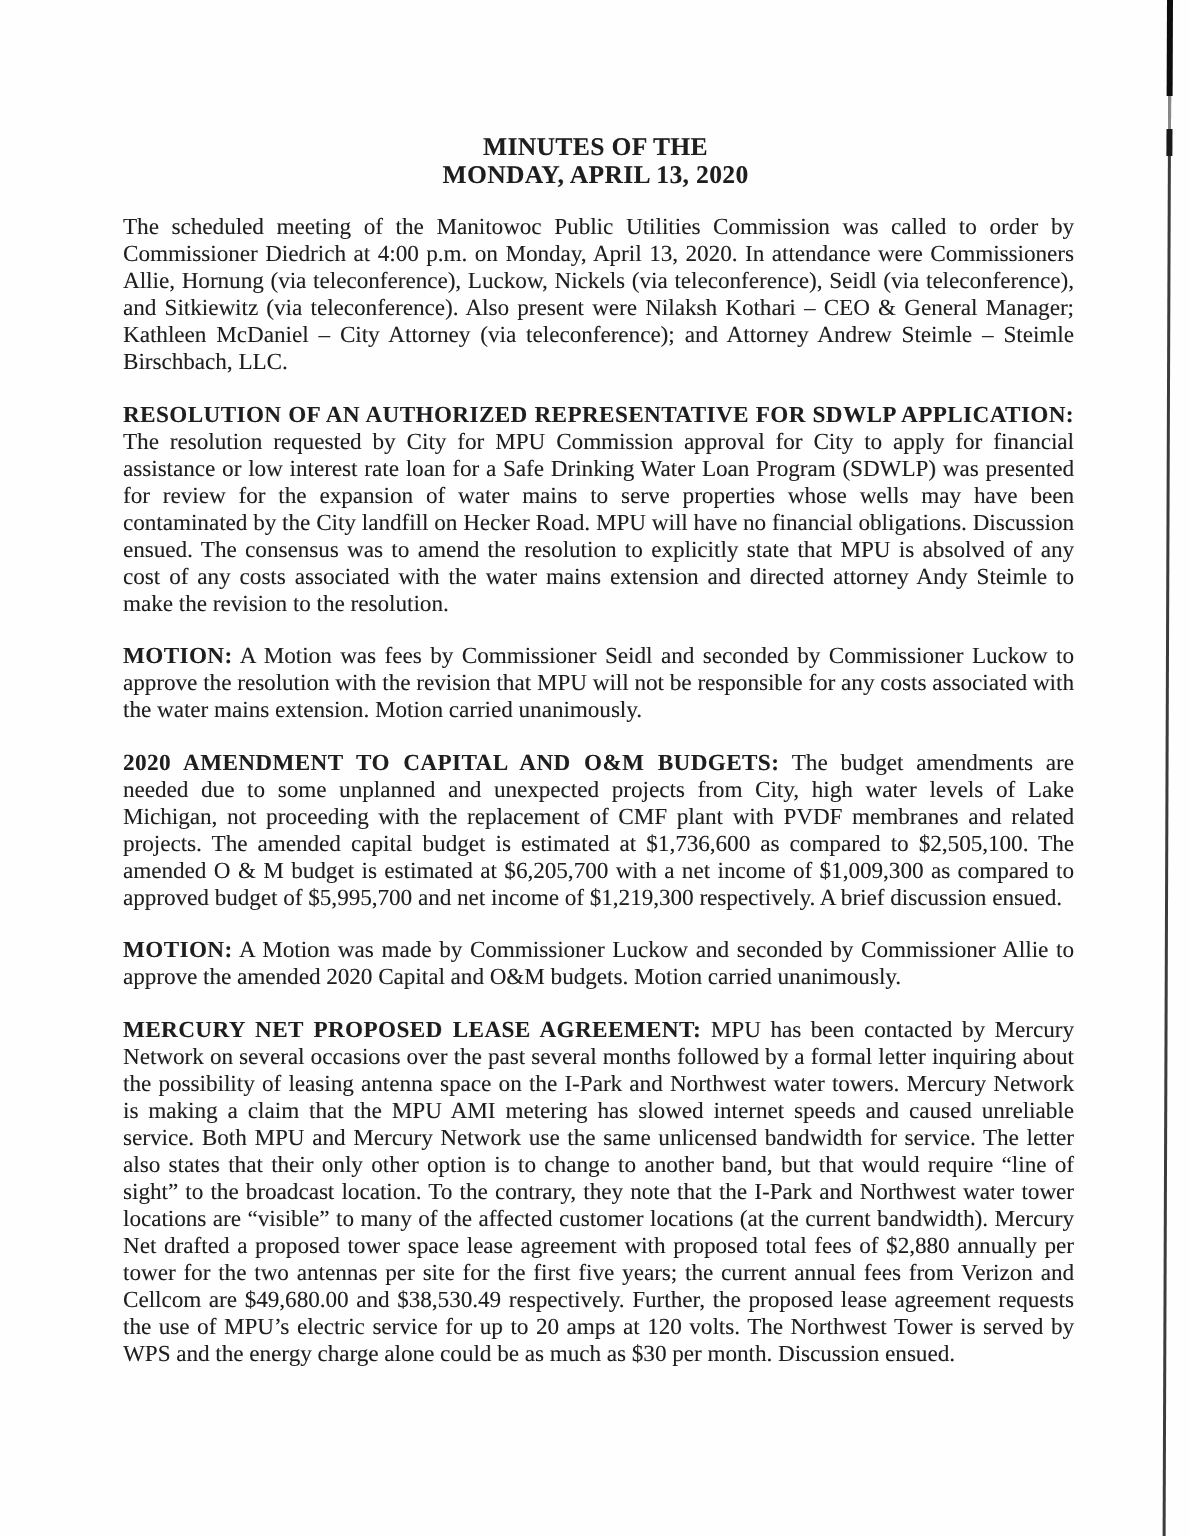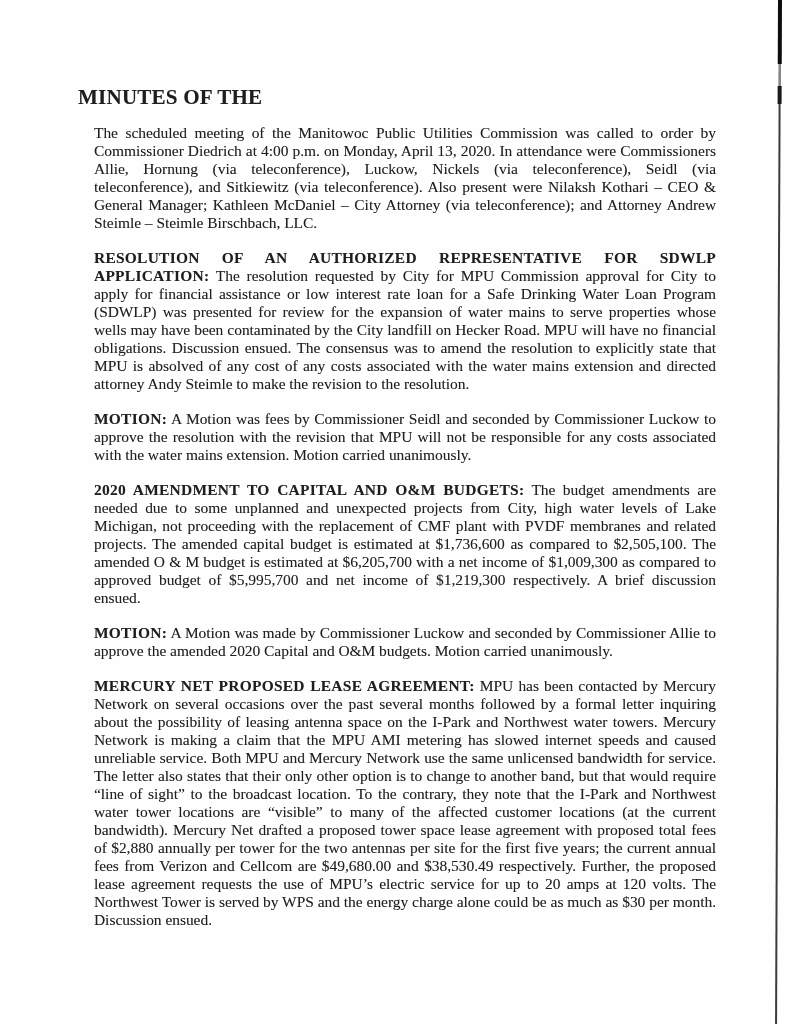--- a/index.html
+++ b/index.html
@@ -17,27 +17,28 @@
     color: #1e1e1e;
   }
   .content {
     position: absolute;
     left: 78px;
     top: 88px;
     width: 638px;
     text-shadow: 0.2px 0.2px 0.4px rgba(40,40,40,0.35);
   }
   .doc-title {
+    text-align: center;
     font-weight: bold;
-    font-size: 21px;
+    font-size: 17px;
     line-height: 19px;
     letter-spacing: 0.25px;
   }
   .para {
-    margin: 17px 0 0 16px;
+    margin: 17px 0 0 4px;
     text-align: justify;
     font-size: 15.4px;
     line-height: 18px;
   }
   .para b {
     font-weight: bold;
     letter-spacing: 0.3px;
   }
   
   .scan-line {
@@ -83,20 +84,21 @@
   <div class="scan-line">
     <div class="seg-top"></div>
     <div class="seg-mid"></div>
     <div class="seg-blob"></div>
   </div>
 
   <div class="content">
 
     <div class="doc-title">
       <div>MINUTES OF THE</div>
+      <div>MONDAY, APRIL 13, 2020</div>
     </div>
 
     <p class="para"><b></b><span>The scheduled meeting of the Manitowoc Public Utilities Commission was called to order by Commissioner Diedrich at 4:00 p.m. on Monday, April 13, 2020. In attendance were Commissioners Allie, Hornung (via teleconference), Luckow, Nickels (via teleconference), Seidl (via teleconference), and Sitkiewitz (via teleconference). Also present were Nilaksh Kothari – CEO &amp; General Manager; Kathleen McDaniel – City Attorney (via teleconference); and Attorney Andrew Steimle – Steimle Birschbach, LLC.</span></p>
 
     <p class="para"><b>RESOLUTION OF AN AUTHORIZED REPRESENTATIVE FOR SDWLP APPLICATION:</b><span> The resolution requested by City for MPU Commission approval for City to apply for financial assistance or low interest rate loan for a Safe Drinking Water Loan Program (SDWLP) was presented for review for the expansion of water mains to serve properties whose wells may have been contaminated by the City landfill on Hecker Road. MPU will have no financial obligations. Discussion ensued. The consensus was to amend the resolution to explicitly state that MPU is absolved of any cost of any costs associated with the water mains extension and directed attorney Andy Steimle to make the revision to the resolution.</span></p>
 
     <p class="para"><b>MOTION:</b><span> A Motion was fees by Commissioner Seidl and seconded by Commissioner Luckow to approve the resolution with the revision that MPU will not be responsible for any costs associated with the water mains extension.  Motion carried unanimously.</span></p>
 
     <p class="para"><b>2020 AMENDMENT TO CAPITAL AND O&amp;M BUDGETS:</b><span> The budget amendments are needed due to some unplanned and unexpected projects from City, high water levels of Lake Michigan, not proceeding with the replacement of CMF plant with PVDF membranes and related projects.  The amended capital budget is estimated at $1,736,600 as compared to $2,505,100. The amended O &amp; M budget is estimated at $6,205,700 with a net income of $1,009,300 as compared to approved budget of $5,995,700 and net income of $1,219,300 respectively. A brief discussion ensued.</span></p>
 

